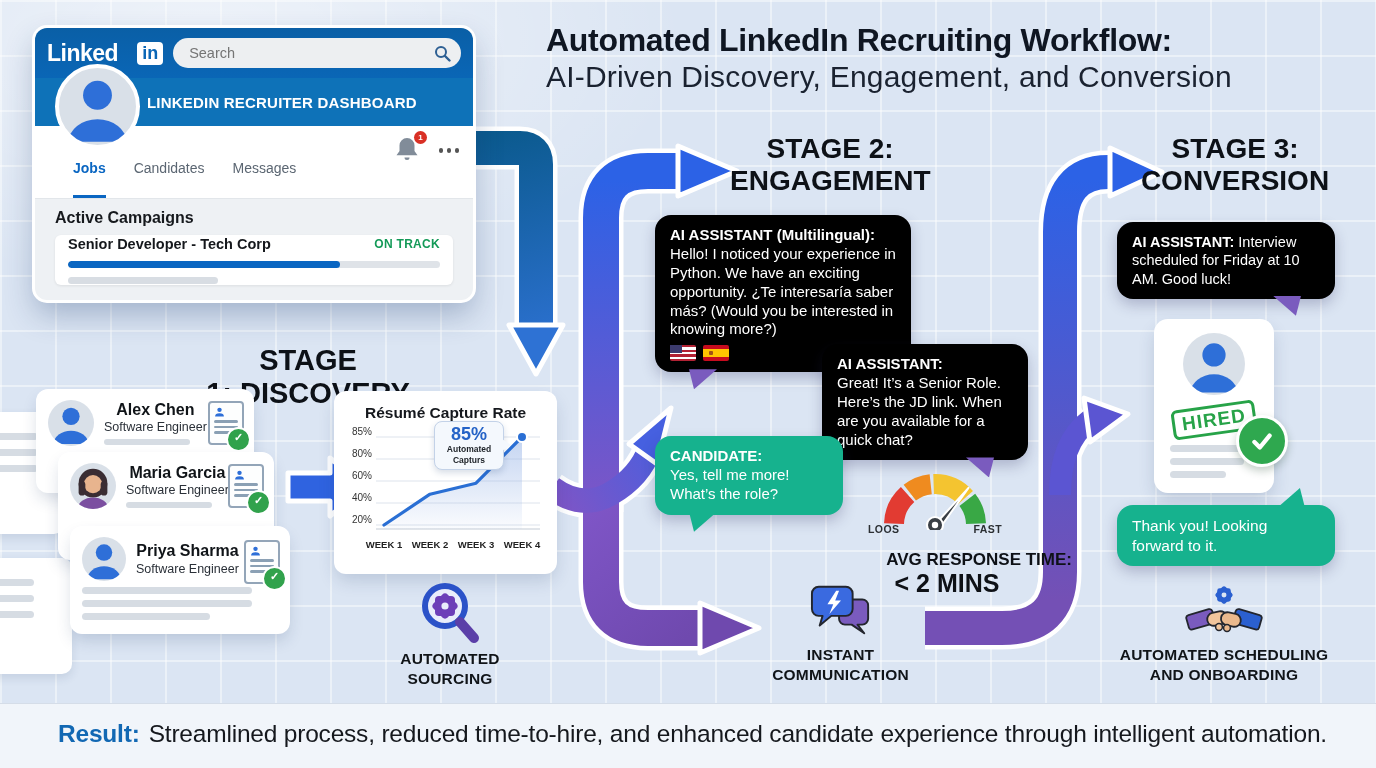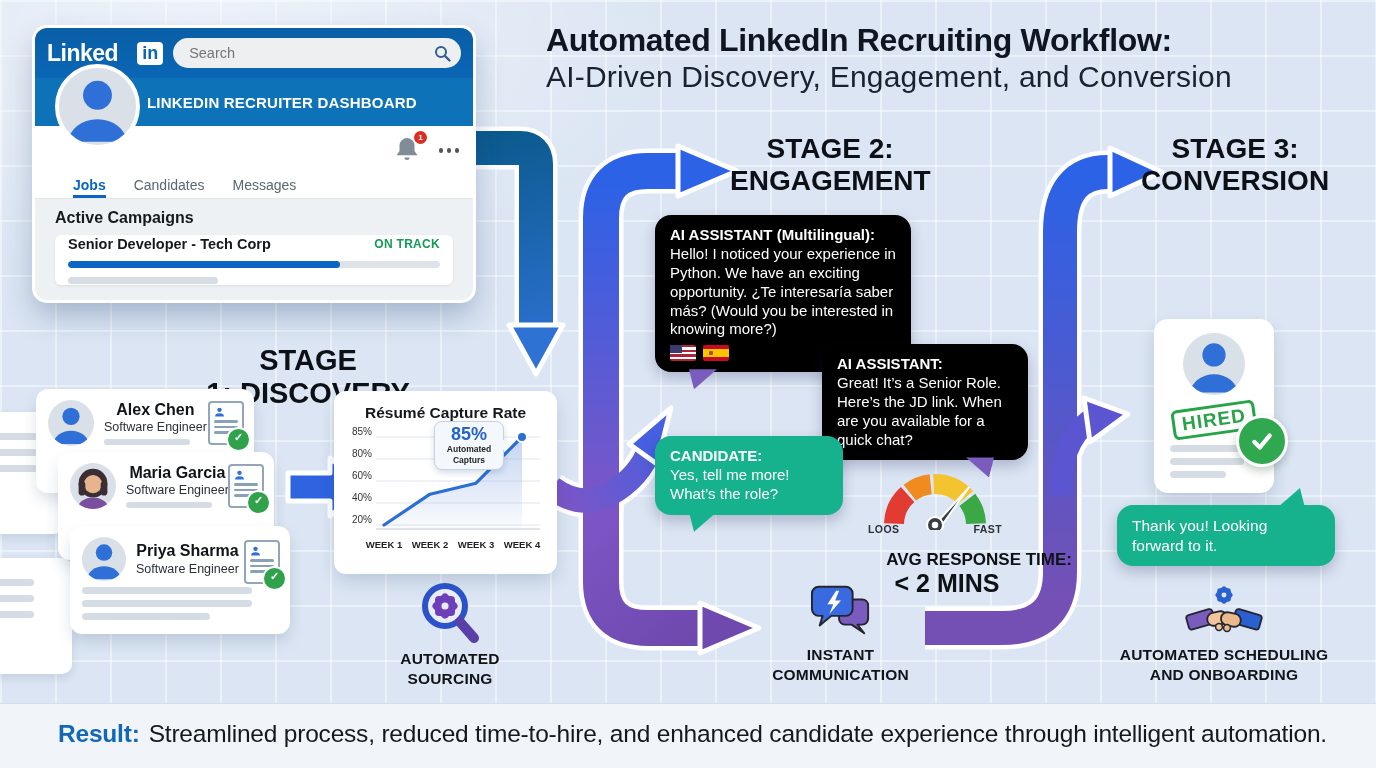--- a/index.html
+++ b/index.html
@@ -32,21 +32,21 @@
   .db-avatar{position:absolute;left:20px;top:36px;width:77px;height:77px;border-radius:50%;
     background:#d9e0e8;border:4px solid #fff;z-index:2;overflow:hidden;}
   .db-avatar svg{display:block;width:100%;height:100%;}
   .db-mid{position:relative;height:72px;background:#fff;}
   .db-bell{position:absolute;right:52px;top:10px;width:26px;height:28px;}
   .badge{position:absolute;top:-5px;right:-6px;min-width:13px;height:13px;background:#d93025;
     border-radius:50%;color:#fff;font-size:8px;text-align:center;line-height:13px;font-weight:bold;}
   .db-dots{position:absolute;right:14px;top:22px;display:flex;gap:3.5px;}
   .db-dots i{width:4.5px;height:4.5px;background:#555;border-radius:50%;}
   .db-tabs{position:absolute;left:38px;bottom:0;display:flex;gap:28px;}
-  .db-tab{font-size:14px;color:#5b6672;padding-bottom:2px;cursor:pointer;}
+  .db-tab{font-size:14px;color:#5b6672;padding-bottom:19px;cursor:pointer;}
   .db-tab.active{color:#0a66c2;font-weight:bold;border-bottom:3px solid #0a66c2;}
   .db-body{background:#eef1f4;height:102px;padding:10px 20px;border-top:1px solid #e2e6ea;
     box-sizing:border-box;}
   .db-section{font-size:16px;font-weight:bold;color:#16191d;}
   .camp{background:#fff;border-radius:6px;padding:1px 13px;margin-top:8px;
     box-shadow:0 1px 3px rgba(0,0,0,.08);}
   .camp-row{display:flex;justify-content:space-between;align-items:center;}
   .camp-name{font-size:14.5px;font-weight:bold;color:#15181c;}
   .camp-status{font-size:12px;font-weight:bold;color:#149a58;letter-spacing:.3px;}
   .prog{height:7px;background:#dfe3e8;border-radius:4px;margin-top:9px;overflow:hidden;}
@@ -461,20 +461,25 @@
       <circle cx="77" cy="57" r="3.2" fill="#fff"></circle>
     </svg>
     <div class="gauge-labels">
       <span>LOOS</span>
       <span>FAST</span>
     </div>
   </div>
   <div class="resp-caption">AVG RESPONSE TIME:</div>
   <div class="resp-value">&lt; 2 MINS</div>
 
+  <div class="bubble purple" style="left:1117px;top:222px;width:218px;font-size:14.5px;">
+    <span class="speaker inline">AI ASSISTANT:</span>
+    <span>Interview scheduled for Friday at 10 AM. Good luck!</span>
+    <span class="tail dr"></span>
+  </div>
 
   <div class="hired">
     <div class="hired-av">
       <svg viewBox="0 0 48 48">
         <circle cx="24" cy="17" r="9" fill="#2e6fd8"></circle>
           <path d="M6 46a18 14 0 0 1 36 0z" fill="#2e6fd8"></path>
       </svg>
     </div>
     <div class="stamp">HIRED</div>
     <div class="hired-lines">

